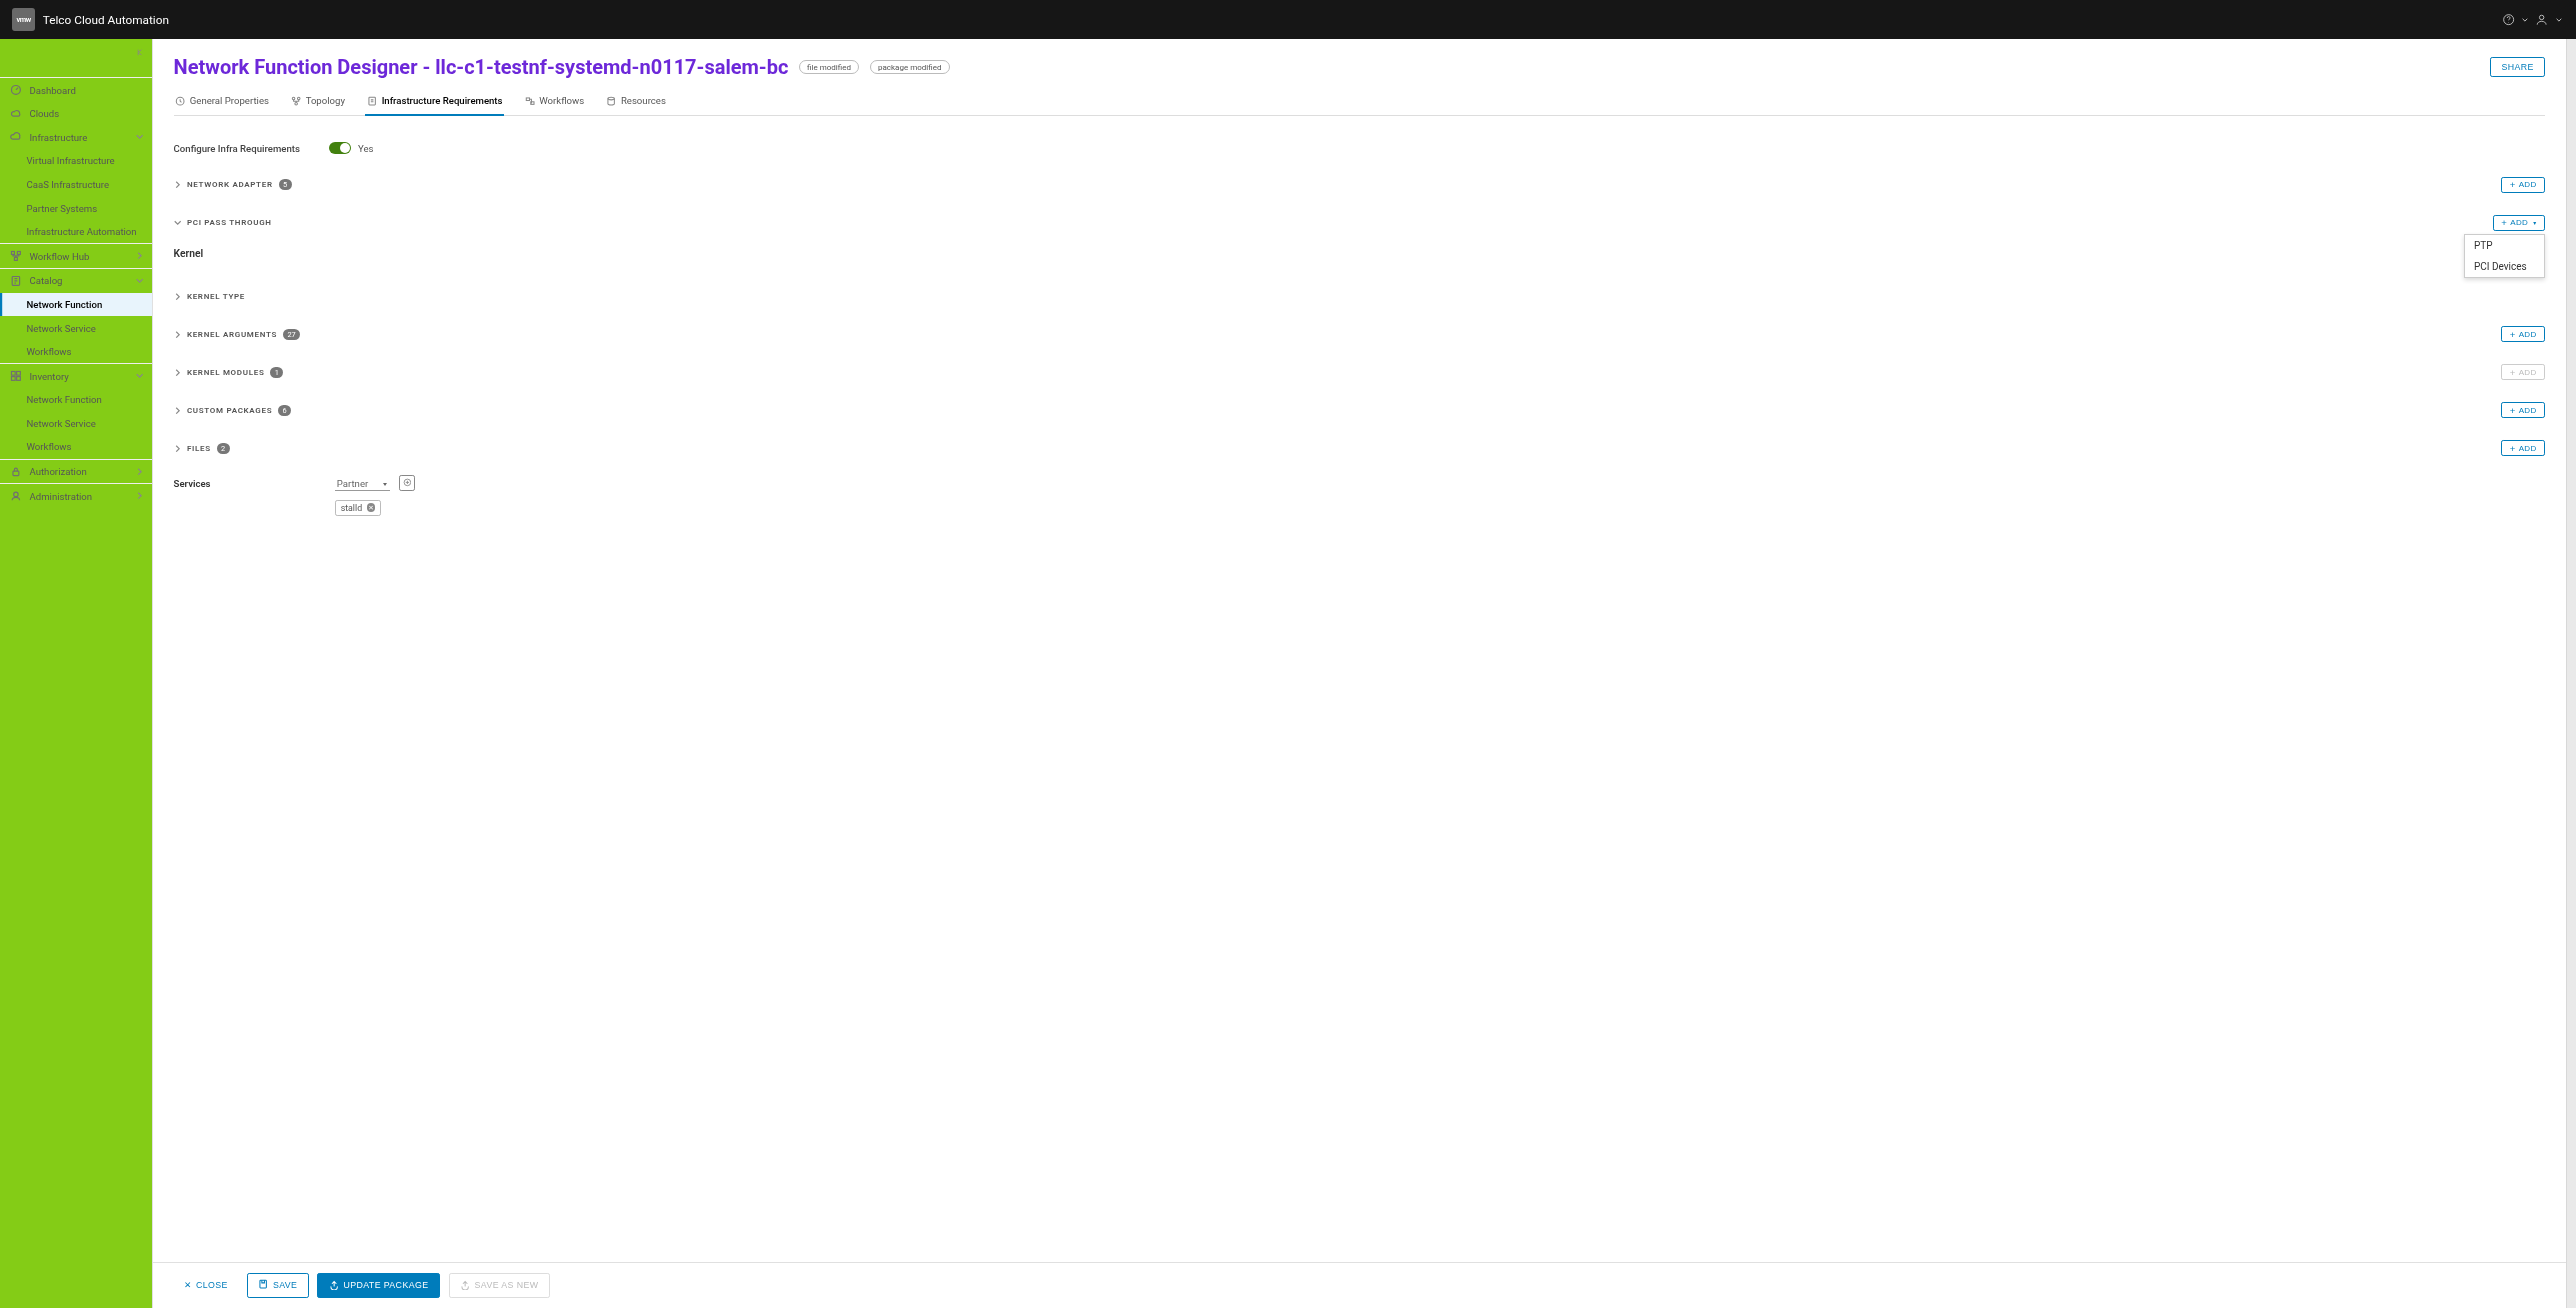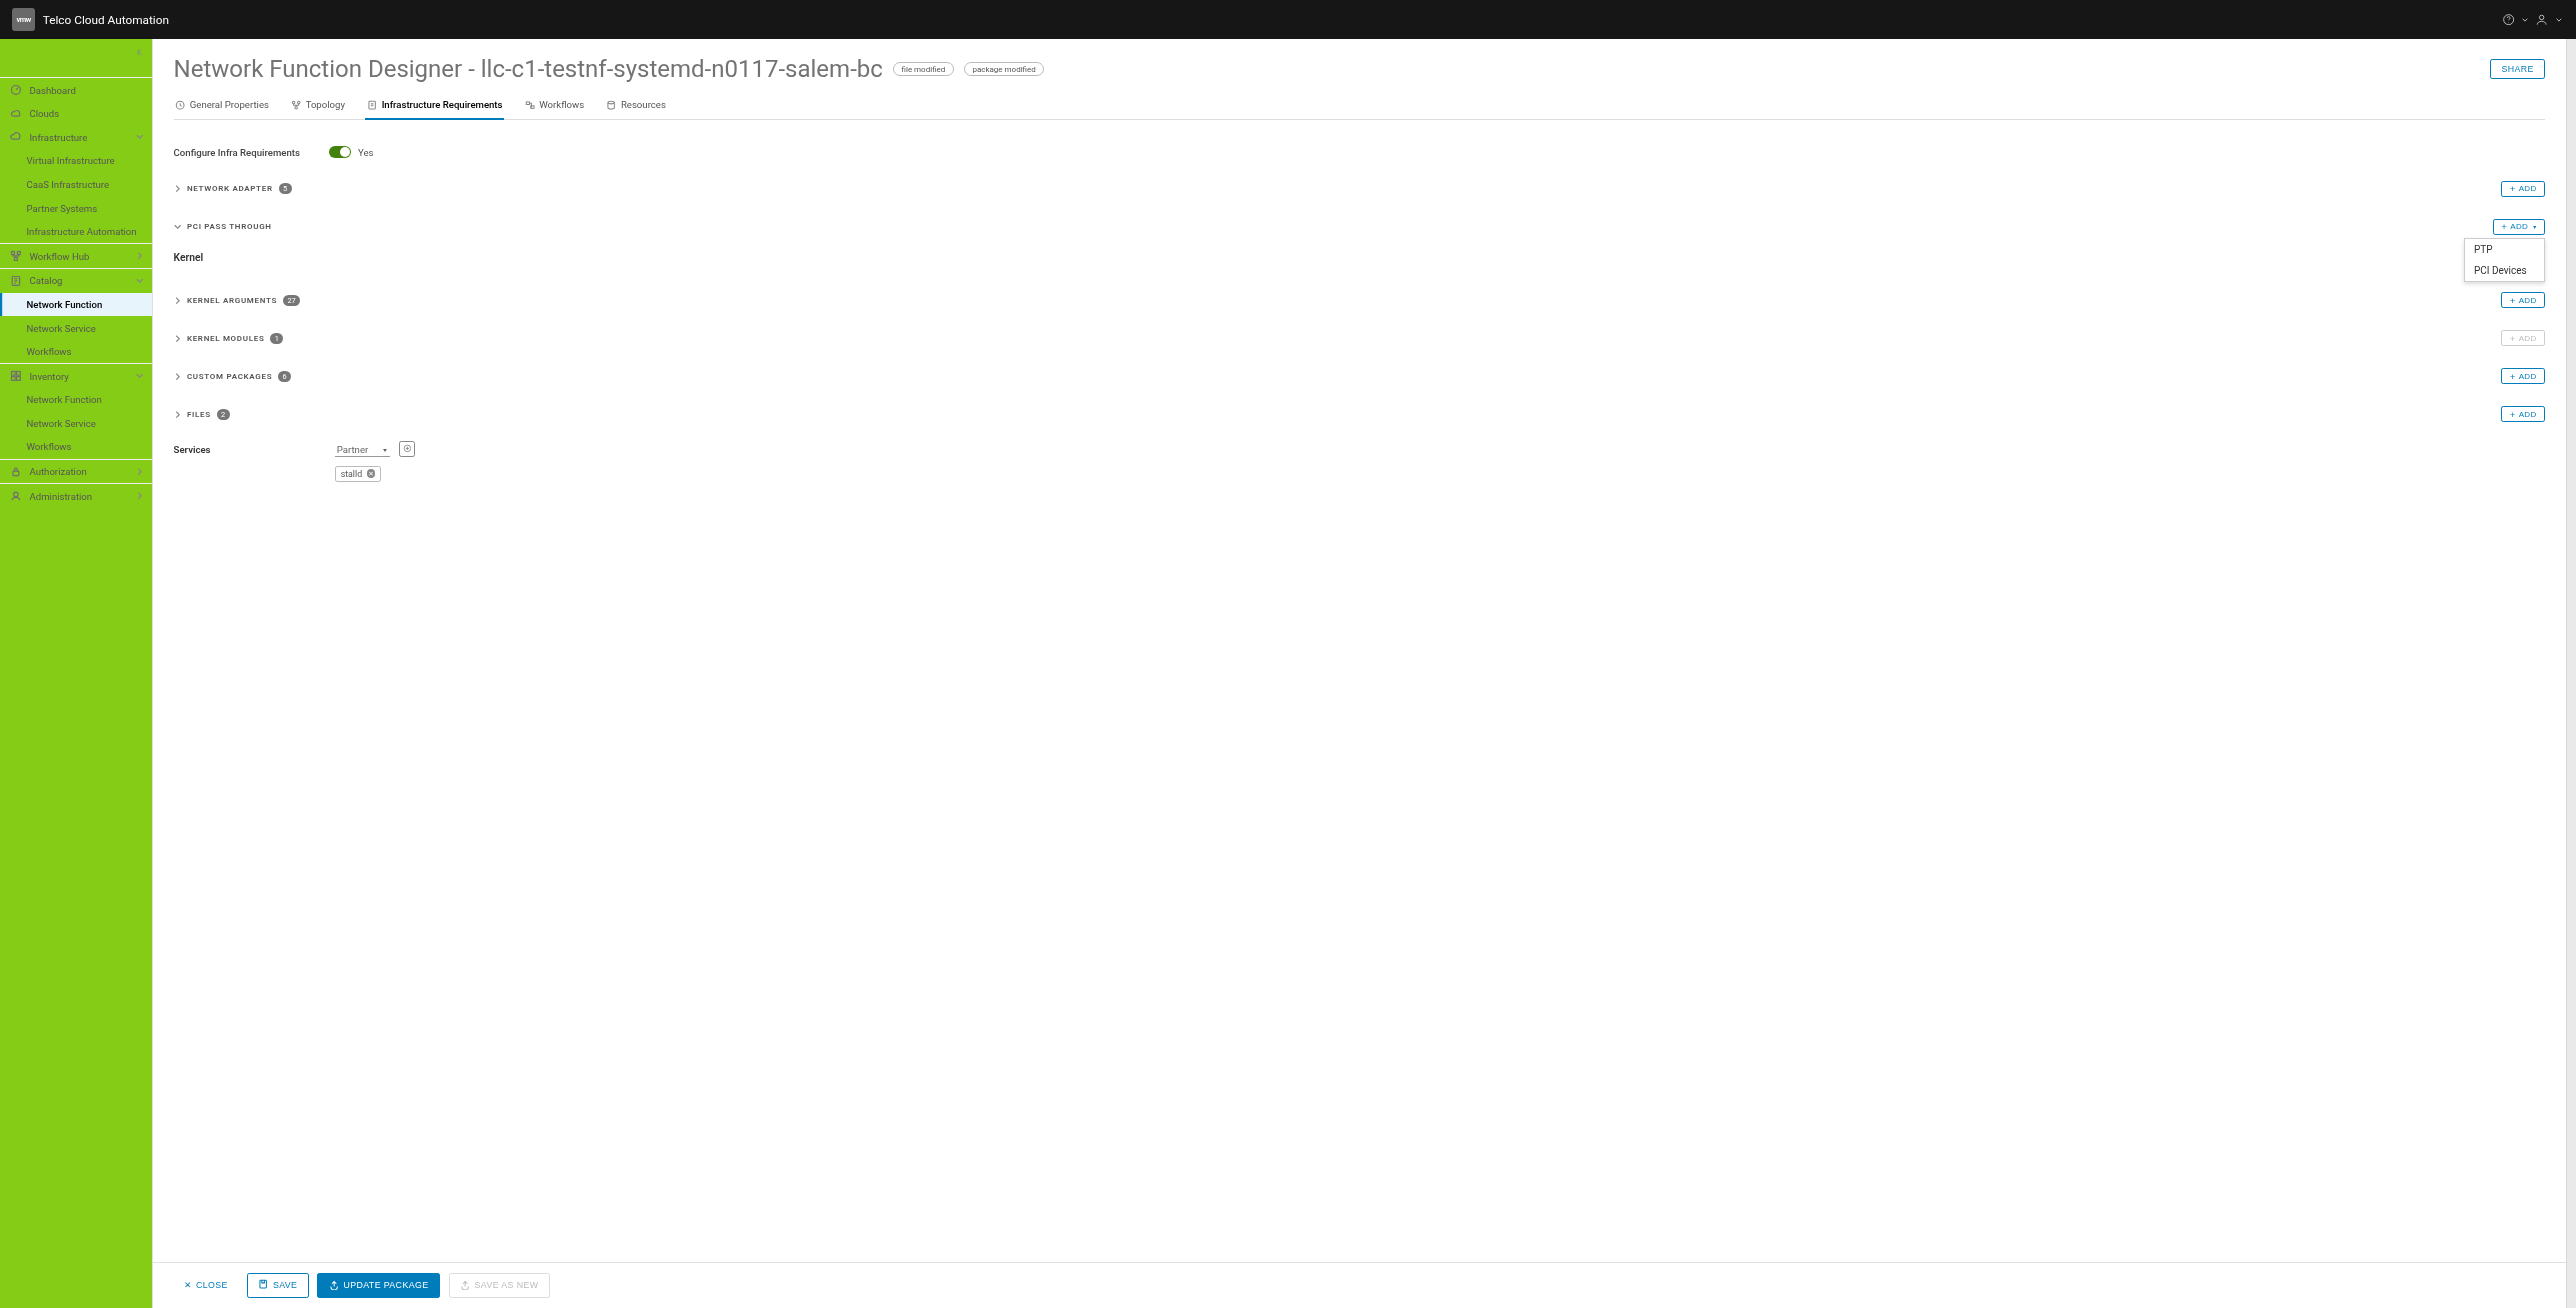--- a/index.html
+++ b/index.html
@@ -25,21 +25,21 @@
   .nav-item.active { background: #e8f4fc; color: #000; font-weight: 500; box-shadow: inset 2.2px 0 0 #007cbb; }
   .nav-item .nav-icon { width: 11.8px; height: 11.8px; margin-right: 7.4px; color: #707070; flex-shrink: 0; }
   .nav-item .chevron { margin-left: auto; color: #888; }
   .nav-item .chevron svg { width: 7.4px; height: 7.4px; }
 
   
   .main { flex: 1; display: flex; flex-direction: column; min-width: 0; position: relative; }
   .page-scroll { flex: 1; overflow-y: auto; padding: 16px 20.6px 0 20.6px; }
 
   .page-title-row { display: flex; align-items: center; gap: 10.3px; }
-  .page-title { font-size: 24px; font-weight: 400; color: #737373; }
+  .page-title { font-size: 20px; font-weight: 700; color: #6d28d9; }
   .tag-pill { border: 0.7px solid #bbb; border-radius: 7.4px; padding: 1.5px 7.4px; font-size: 8px; color: #555; }
   .share-btn { margin-left: auto; border: 0.7px solid #007cbb; color: #007cbb; background: #fff; padding: 4.4px 10.3px; font-size: 8.8px; letter-spacing: 0.4px; border-radius: 2.2px; cursor: pointer; }
 
   
   .tabs { display: flex; gap: 19px; border-bottom: 0.7px solid #ddd; margin-top: 10.3px; }
   .tab { display: flex; align-items: center; gap: 4.4px; padding: 5.9px 1.5px 7.4px 1.5px; cursor: pointer; color: #565656; font-size: 9.6px; border-bottom: 2.2px solid transparent; margin-bottom: -0.7px; }
   .tab.active { color: #000; border-bottom-color: #007cbb; font-weight: 500; }
   .tab .tab-icon { width: 10.3px; height: 10.3px; color: #888; }
 
   
@@ -348,20 +348,29 @@
                 </button><div class="dd-menu" style="right:0;top:19px;">
                   <div class="dd-item">PTP</div>
                   <div class="dd-item">PCI Devices</div>
                 </div></span>
             </div>
           </div>
 
         <div class="section-heading">Kernel</div>
 
         <div id="sections-kernel">
+            <div class="acc-row">
+              <div class="acc-left">
+                <span class="acc-caret"><svg viewBox="0 0 10 10" style="width:7.4px;height:7.4px;">
+                    <path d="M3 1l4 4-4 4"></path>
+                  </svg></span>
+                <span class="acc-title">KERNEL TYPE</span>
+              </div>
+              <div class="acc-spacer"></div>
+            </div>
             <div class="acc-row">
               <div class="acc-left">
                 <span class="acc-caret"><svg viewBox="0 0 10 10" style="width:7.4px;height:7.4px;">
                     <path d="M3 1l4 4-4 4"></path>
                   </svg></span>
                 <span class="acc-title">KERNEL ARGUMENTS</span>
                 <span class="count-badge">27</span>
               </div>
               <div class="acc-spacer"></div>
               <span style="position:relative;display:inline-block;"><button class="add-btn">

